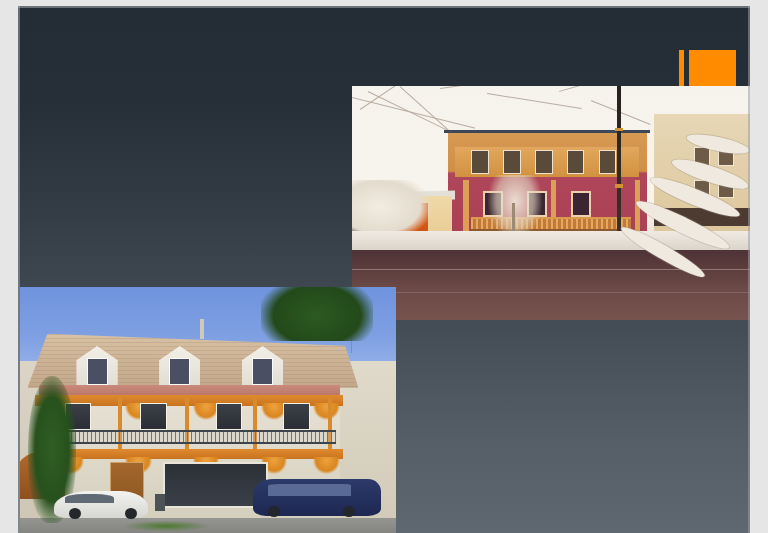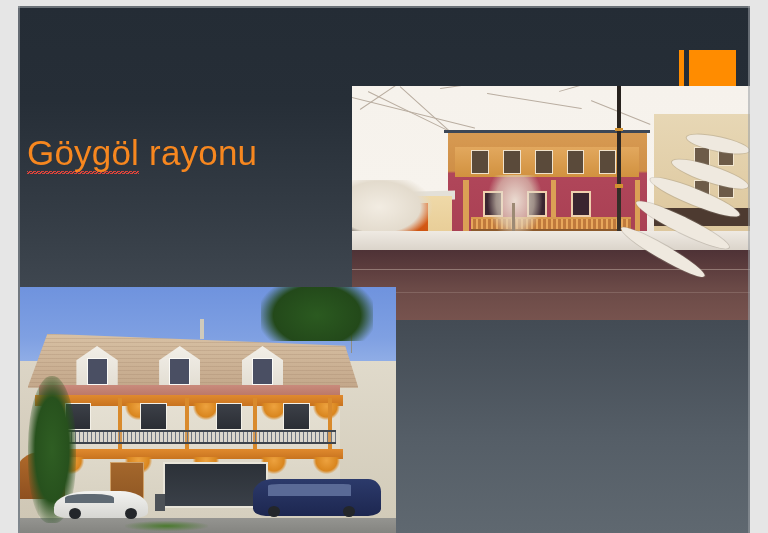--- a/index.html
+++ b/index.html
@@ -298,21 +298,20 @@
       <div class="car-white-win"></div>
       <div class="car-wheel" style="left:13%;top:90%;"></div>
       <div class="car-wheel" style="left:28%;top:90%;"></div>
       <div class="van"></div>
       <div class="van-win"></div>
       <div class="car-wheel" style="left:66%;top:89%;"></div>
       <div class="car-wheel" style="left:86%;top:89%;"></div>
       <div class="grass"></div>
     </div>
 
-    <div id="title"><span class="misspelled">Göygöl</span><span> rayonu</span></div>
 
   </div>
 
   <div id="slide-edge-t"></div>
   <div id="slide-edge-l"></div>
   <div id="slide-edge-r"></div>
 
 </div>
 
 </body></html>

